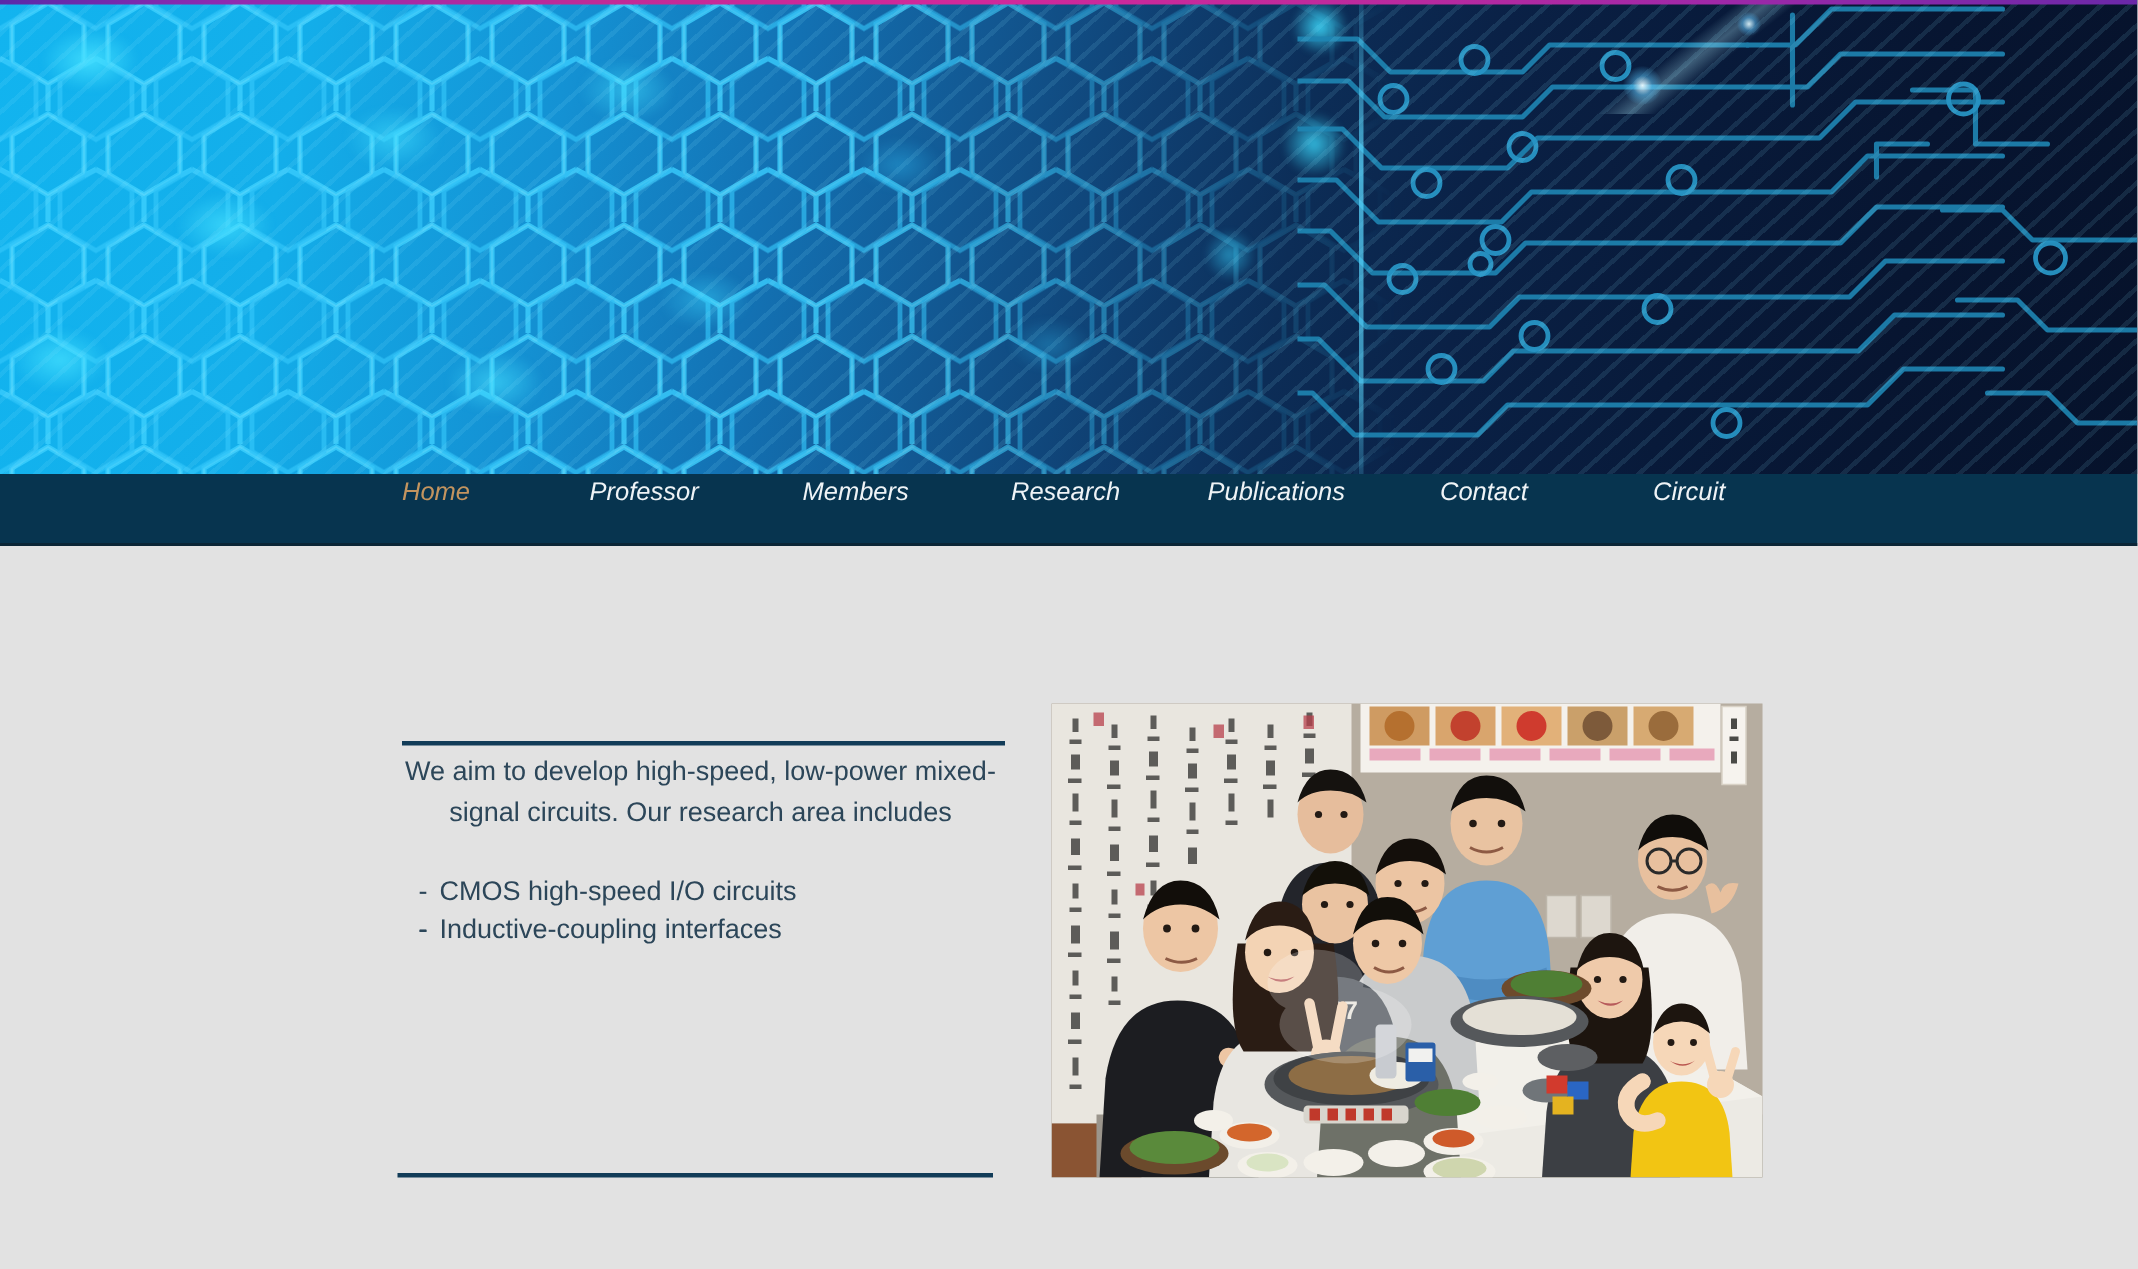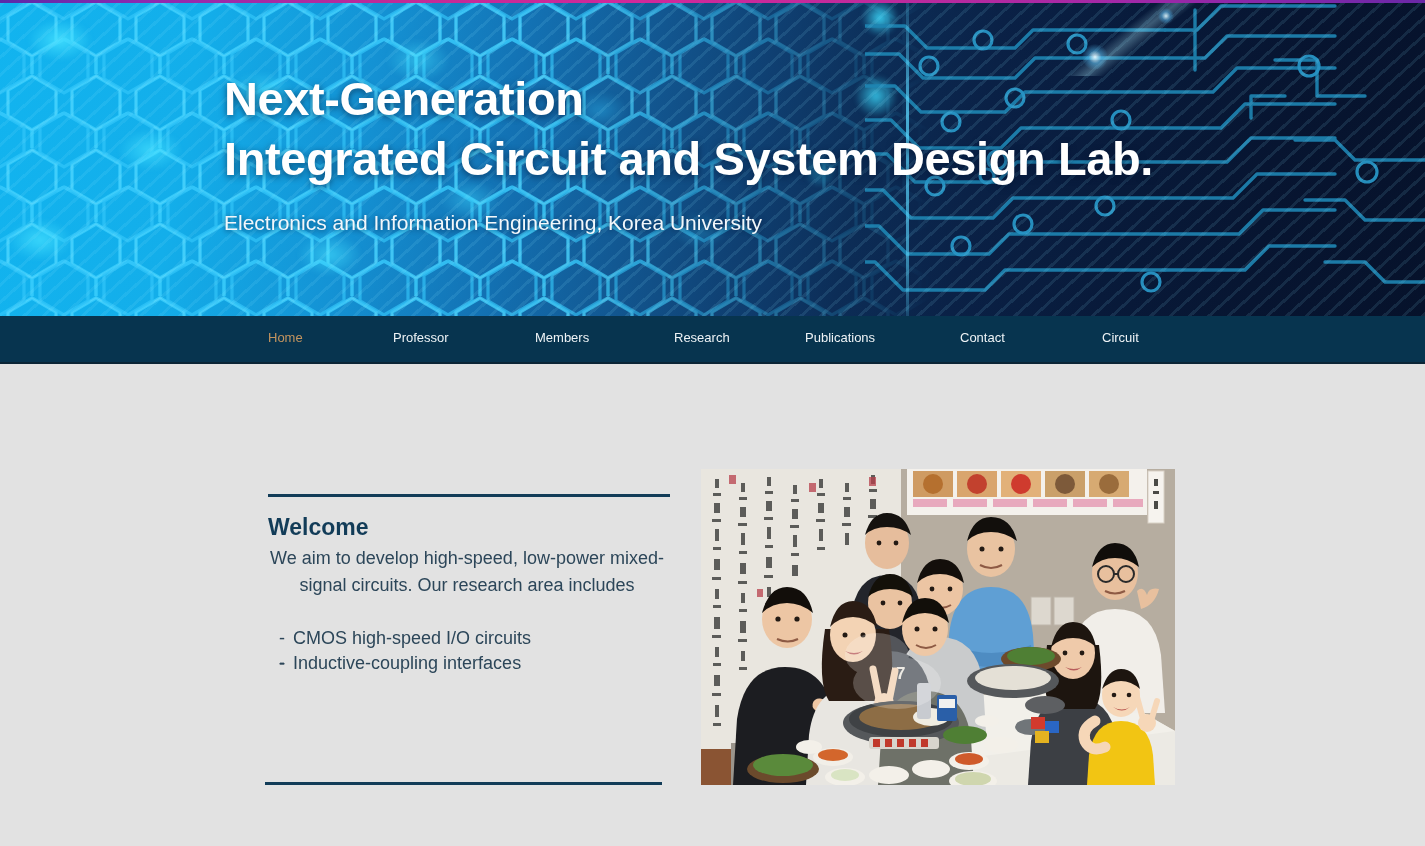--- a/index.html
+++ b/index.html
@@ -112,23 +112,23 @@
     position:relative; width:1425px; height:48px;
     background:#07344f;
     border-bottom:2px solid #0b2536;
     z-index:7;
   }
   .nav-inner{
     position:absolute; left:0; top:0; width:1425px; height:46px;
     display:flex; align-items:center;
   }
   .nav-item{
-    color:#eef3f6; font-size:13px; line-height:20px;
+    color:#eef3f6; font-size:17px; line-height:20px;
     text-decoration:none; white-space:nowrap;
-    position:absolute; top:12px;
+    position:absolute; top:2px;font-style:italic;
   }
   .nav-item.active{ color:#c3945f; }
 
   
   .main{ position:relative; width:1425px; height:480px; background:#e2e2e2; }
 
   .welcome-block{ position:absolute; left:265px; top:130px; width:405px; }
   .rule-top{
     width:402px; height:3px; background:#123c58; margin-left:3px;
   }
@@ -233,45 +233,39 @@
     </g>
   </svg>
 
   <div class="hatch"></div>
   <div class="seam"></div>
   <div class="flare-streak"></div>
   <div class="flare f1"></div>
   <div class="flare f2"></div>
   <div class="top-rule"></div>
 
-  <div class="banner-text">
-    <div class="banner-title">Next-Generation</div>
-    <div class="banner-title" style="margin-top:6px;">Integrated Circuit and System Design Lab.</div>
-    <div class="banner-sub">Electronics and Information Engineering, Korea University</div>
-  </div>
 </div>
 
 <nav class="nav">
   <div class="nav-inner">
     <a class="nav-item active" style="left:268px;" href="#">Home</a>
     <a class="nav-item" style="left:393px;" href="#">Professor</a>
     <a class="nav-item" style="left:535px;" href="#">Members</a>
     <a class="nav-item" style="left:674px;" href="#">Research</a>
     <a class="nav-item" style="left:805px;" href="#">Publications</a>
     <a class="nav-item" style="left:960px;" href="#">Contact</a>
     <a class="nav-item" style="left:1102px;" href="#">Circuit</a>
   </div>
 </nav>
 
 <main class="main">
 
   <section class="welcome-block">
     <div class="rule-top"></div>
 
-    <h2 class="welcome-h">Welcome</h2>
 
     <p class="welcome-p">We aim to develop high-speed, low-power mixed-signal circuits. Our research area includes</p>
 
     <ul class="welcome-list">
       <li>
         <span class="dash">-</span>
         <span>CMOS high-speed I/O circuits</span>
       </li>
       <li>
         <span class="dash">-</span>

